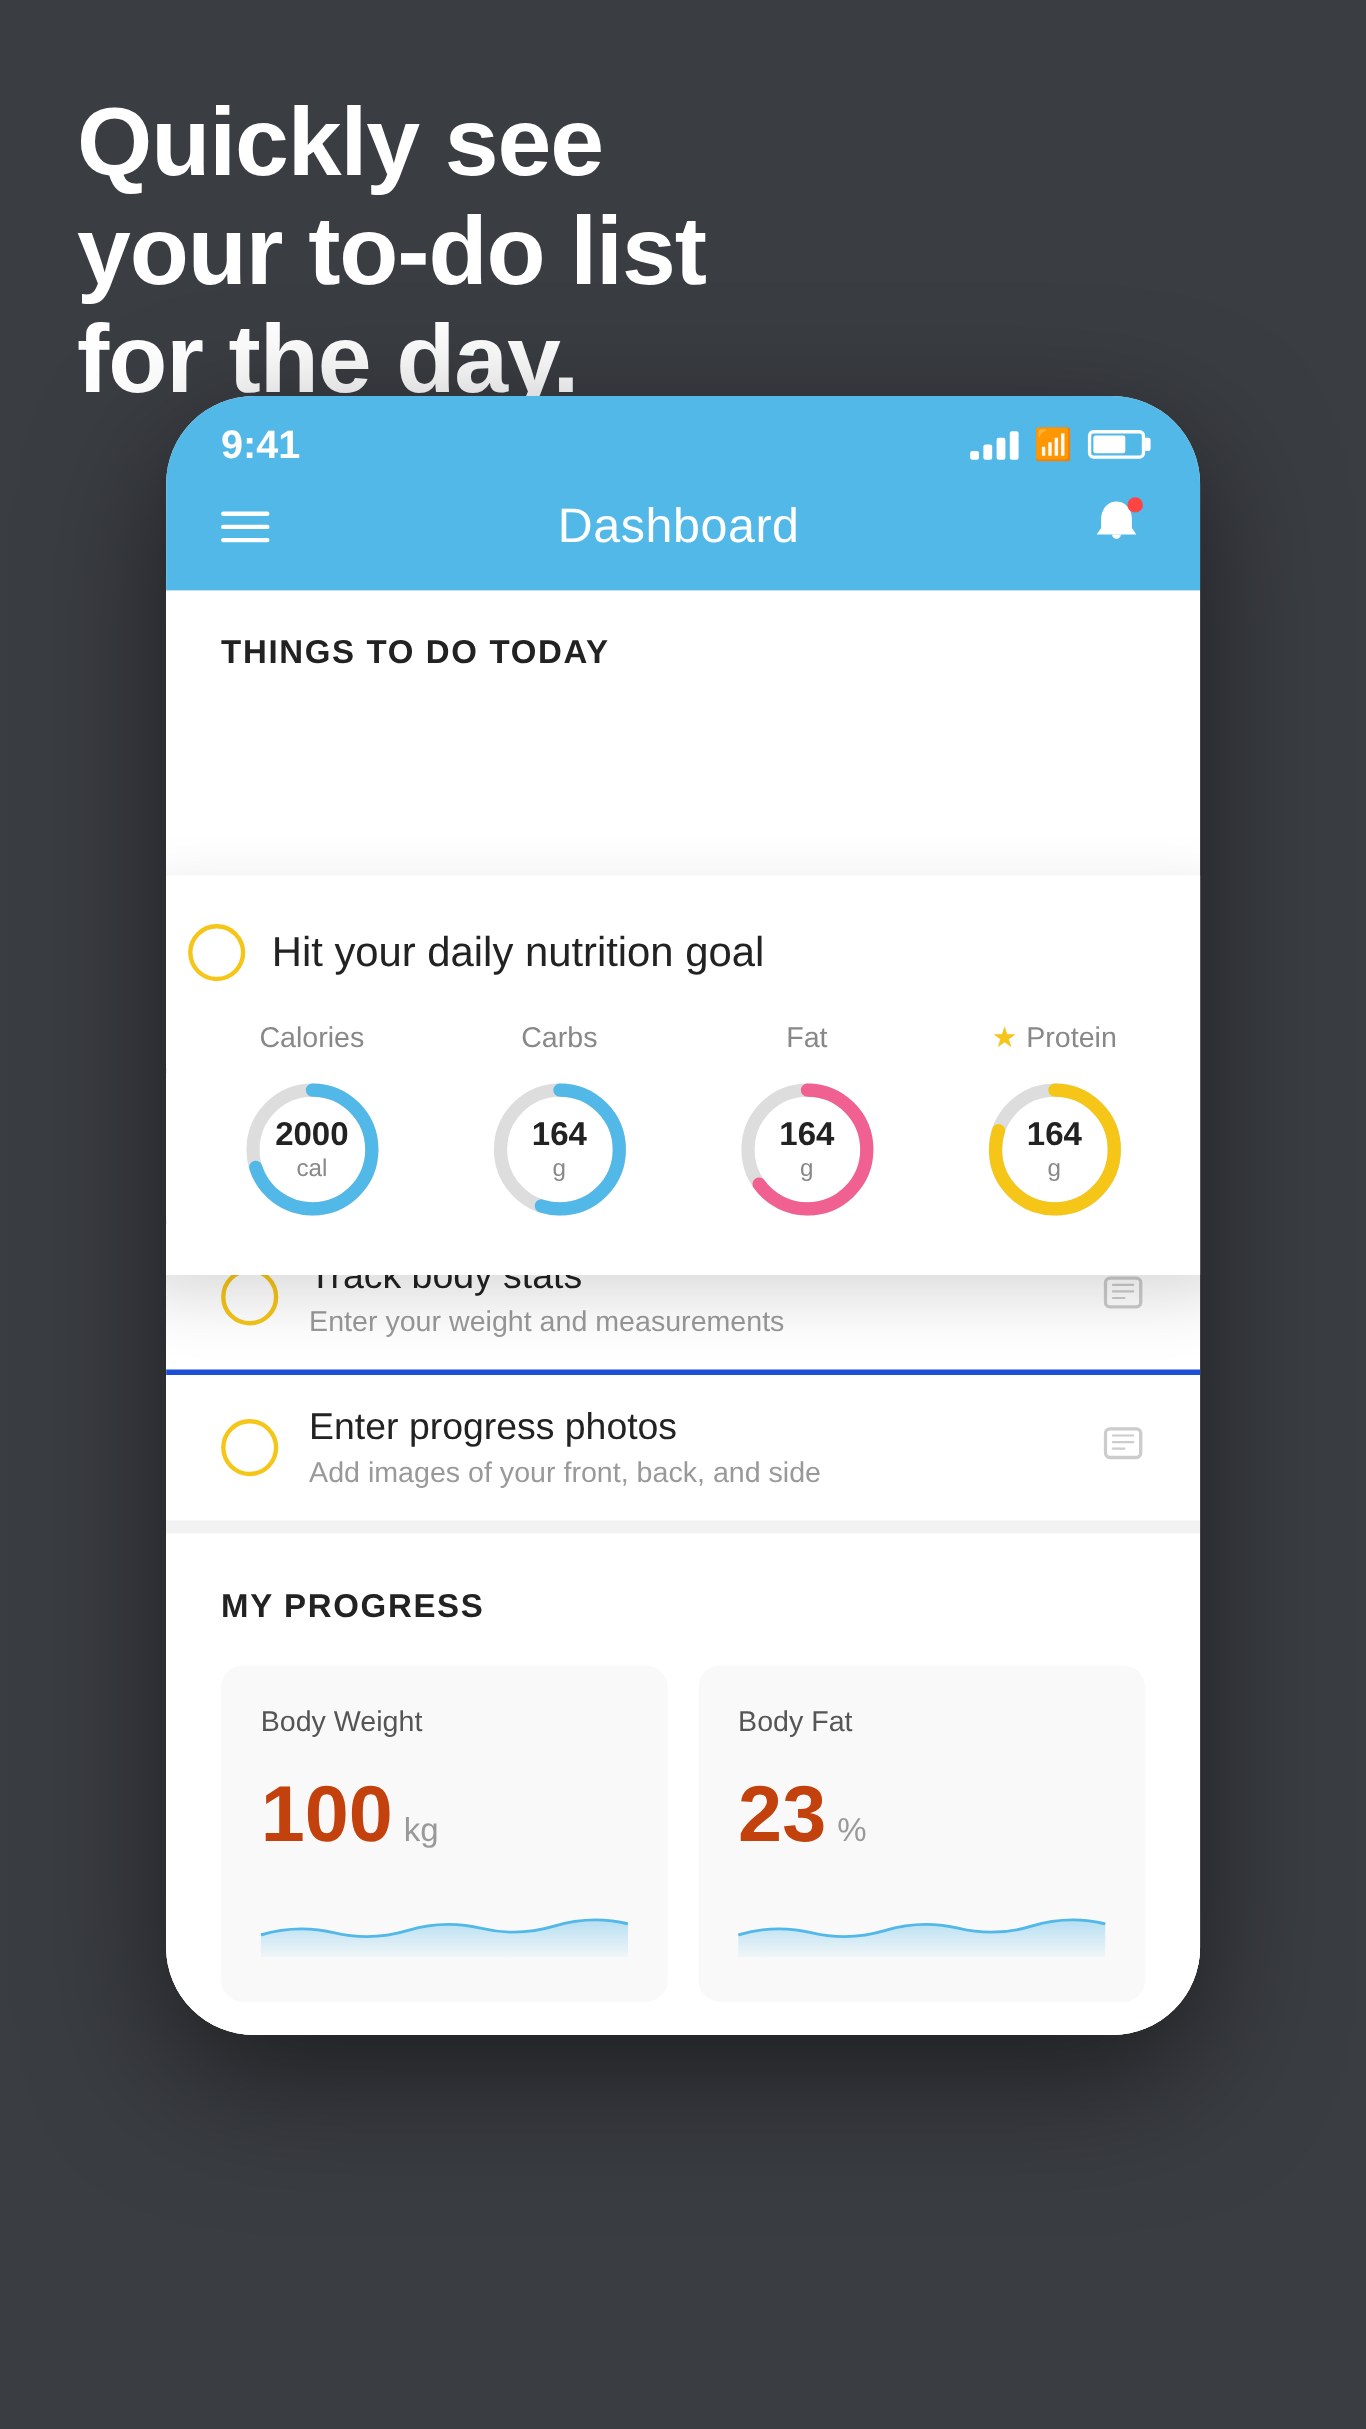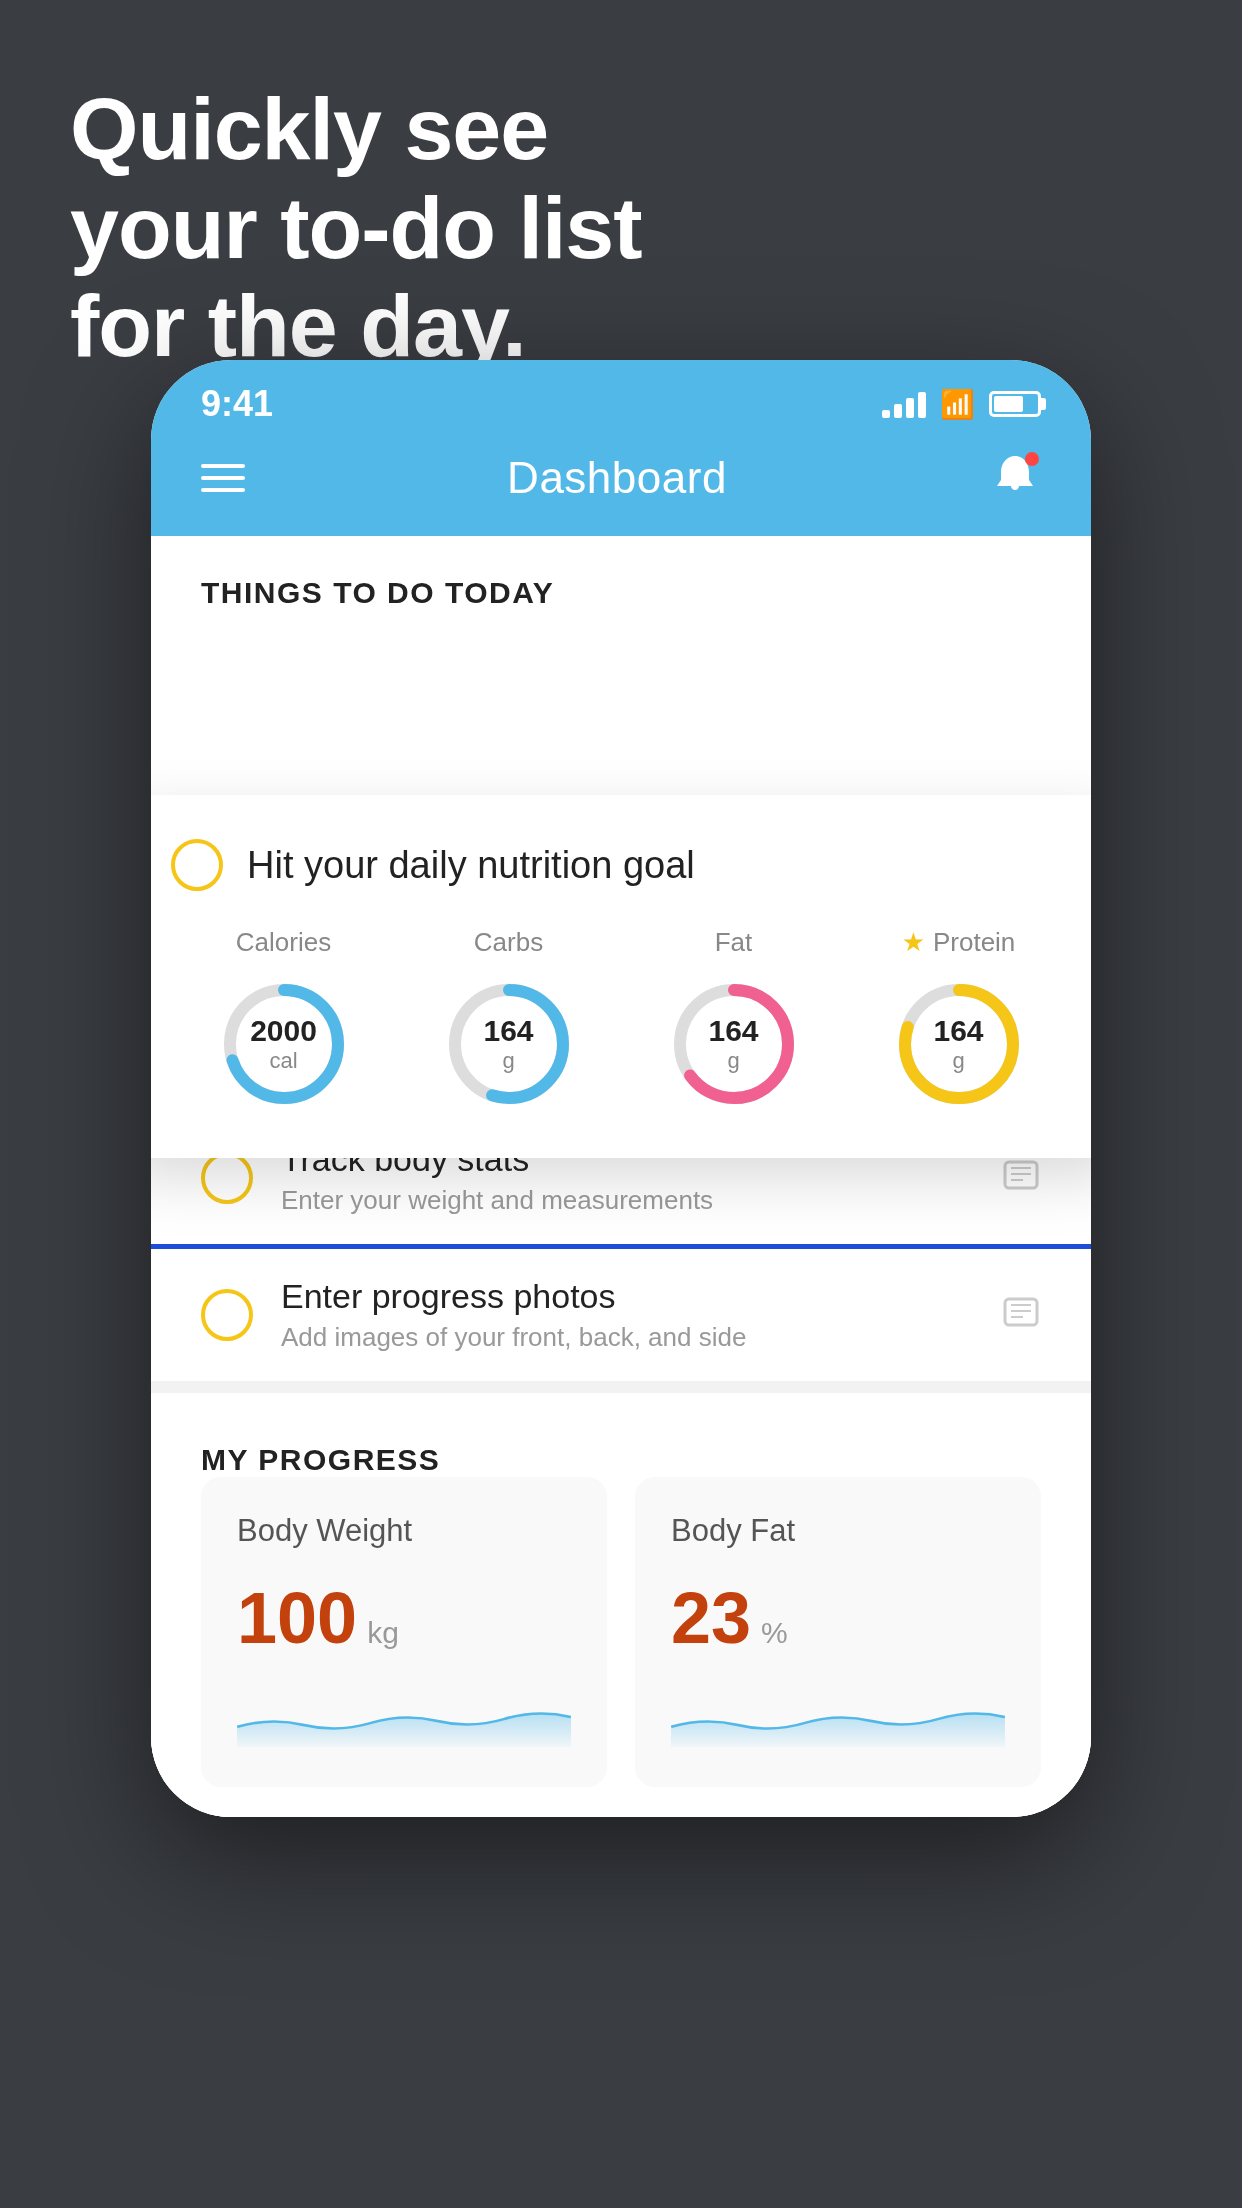--- a/index.html
+++ b/index.html
@@ -302,35 +302,36 @@
       background: white;
       padding: 50px 50px 30px 50px;
       border-top: 12px solid #f2f2f2;
     }
     .progress-title {
       font-size: 30px;
       font-weight: 800;
       color: #222;
       letter-spacing: 1.5px;
       text-transform: uppercase;
+      margin-bottom: 36px;
     }
     .progress-cards {
       display: flex;
       gap: 28px;
     }
     .progress-card {
       flex: 1;
       background: #f9f9f9;
       border-radius: 20px;
       padding: 36px;
       overflow: hidden;
       position: relative;
     }
     .progress-card-title {
-      font-size: 31px;
+      font-size: 26px;
       color: #555;
       margin-bottom: 28px;
     }
     .progress-value-row {
       display: flex;
       align-items: baseline;
       gap: 10px;
       margin-bottom: 28px;
     }
     .progress-value {

